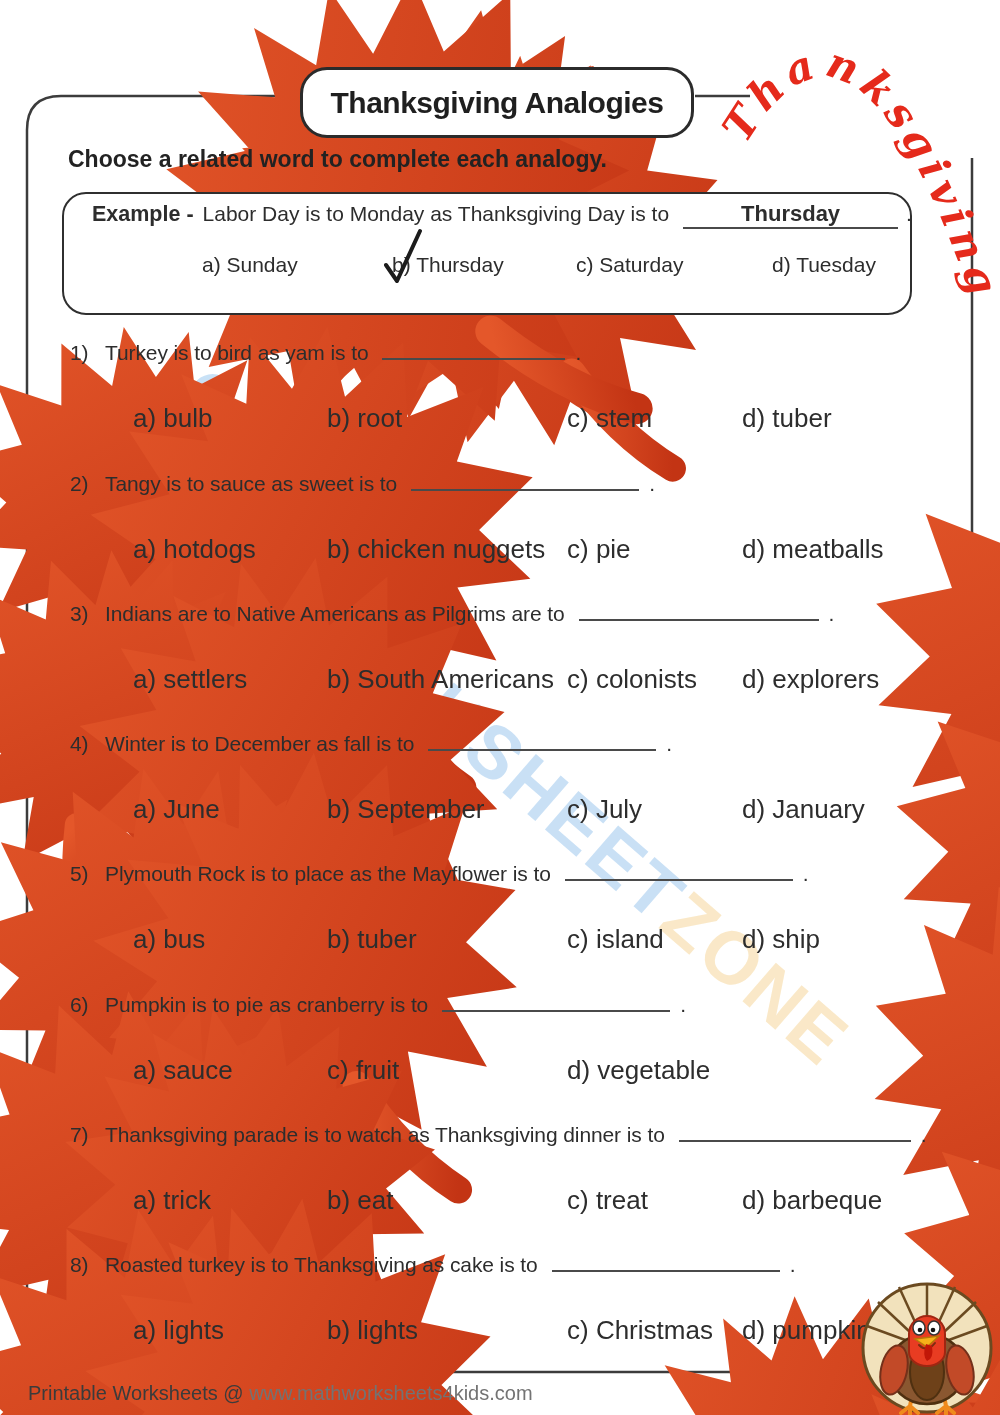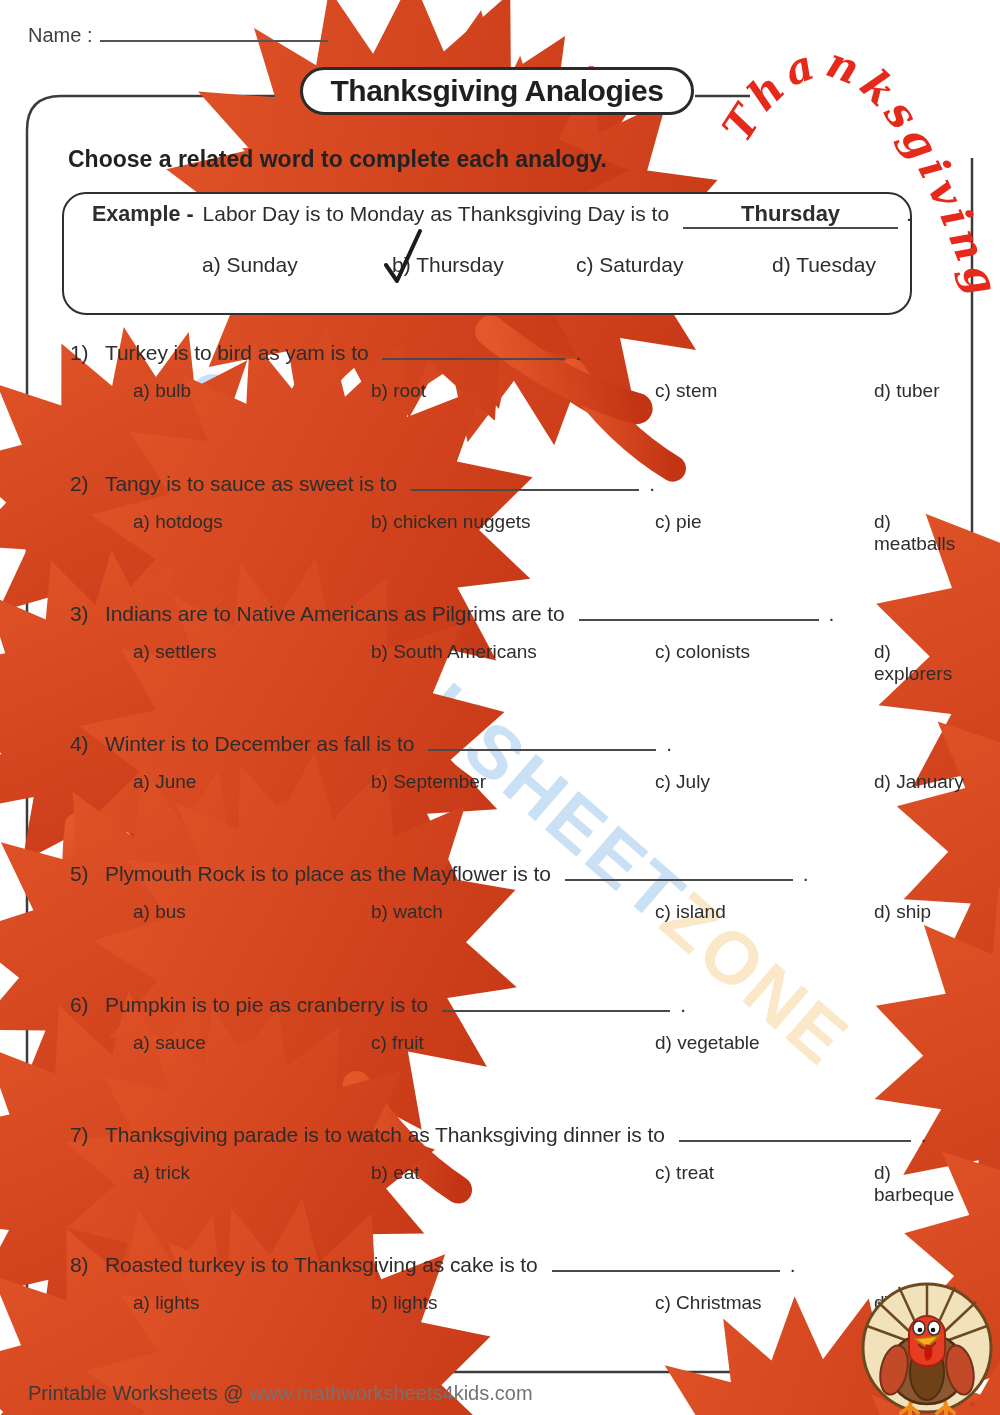--- a/index.html
+++ b/index.html
@@ -31,21 +31,21 @@
   
   #decor{position:absolute;left:0;top:0;z-index:1;}
 
   
   #content{position:absolute;inset:0;z-index:2;}
 
   #name-row{left:28px;top:20px;font-size:20px;color:#3f3f3f;}
   #name-line{display:inline-block;width:228px;height:20px;border-bottom:2px solid #555;margin-left:8px;}
 
   #title-box{
-    left:300px;top:67px;width:394px;height:48px;box-sizing:border-box;
+    left:300px;top:67px;width:394px;height:71px;box-sizing:border-box;
     border:3px solid #2b2b2b;border-radius:27px;background:#fff;
     display:flex;align-items:center;justify-content:center;
     font-size:30px;font-weight:700;letter-spacing:-0.5px;color:#1f1f1f;
   }
 
   #instruction{left:68px;top:146px;font-size:23px;font-weight:700;color:#222;text-align:center;}
 
   #example-box{
     left:62px;top:192px;width:850px;height:123px;box-sizing:border-box;
     border:2.5px solid #2f2f2f;border-radius:24px;background:#fff;
@@ -63,24 +63,23 @@
     display:grid;grid-template-columns:190px 184px 196px auto;
     font-size:21px;
   }
   #example-check{position:absolute;left:288px;top:-26px;}
 
   .q{position:absolute;left:70px;width:895px;}
   .q-line{display:flex;align-items:baseline;font-size:21px;letter-spacing:-0.1px;white-space:nowrap;}
   .q-num{flex:none;width:35px;}
   .blank{flex:none;display:inline-block;height:22px;border-bottom:2.5px solid #4a4a4a;margin:0 10px 0 14px;}
   .q-opts{
-    margin-top:15px;padding-left:63px;
+    margin-top:38px;padding-left:63px;
     display:grid;grid-template-columns:194px 240px 175px auto;
-    font-size:19px;
-    gap:44px;
+    font-size:26px;
   }
   #q1{top:336px;} #q2{top:467px;} #q3{top:597px;} #q4{top:727px;}
   #q5{top:857px;} #q6{top:988px;} #q7{top:1118px;} #q8{top:1248px;}
 
   #footer{left:28px;top:1382px;font-size:20px;color:#3b3b3b;}
   #footer a{color:#737373;text-decoration:none;}
 
   #turkey{position:absolute;left:852px;top:1256px;z-index:3;}
 </style>
 </head>
@@ -141,23 +140,20 @@
   <use href="#maple" transform="translate(971 1213) rotate(16) scale(0.46) translate(-50 -55)"></use>
 
   <use href="#maple" transform="translate(515 1368) rotate(-28) scale(0.46) translate(-50 -55)"></use>
   <use href="#maple" transform="translate(620 1372) rotate(22) scale(0.44) translate(-50 -55)"></use>
   <use href="#maple" transform="translate(730 1372) rotate(-18) scale(0.44) translate(-50 -55)"></use>
   <use href="#maple" transform="translate(835 1370) rotate(24) scale(0.46) translate(-50 -55)"></use>
 </svg>
 
 <div id="content">
 
-  <div id="name-row" class="abs">
-    <span>Name :</span><span id="name-line"></span>
-  </div>
 
   <div id="title-box" class="abs">
     <span>Thanksgiving Analogies</span>
   </div>
 
   <div id="instruction" class="abs">Choose a related word to complete each analogy.</div>
 
   <div id="example-box" class="abs">
     <div class="ex-line">
       <span class="ex-label">Example -</span>
@@ -238,21 +234,21 @@
 
   <div class="q" id="q5">
     <div class="q-line">
       <span class="q-num">5)</span>
       <span>Plymouth Rock is to place as the Mayflower is to</span>
       <span class="blank" style="width:228px"></span>
       <span>.</span>
     </div>
     <div class="q-opts">
       <span>a) bus</span>
-      <span>b) watch</span>
+      <span>b) tuber</span>
       <span>c) island</span>
       <span>d) ship</span>
     </div>
   </div>
 
   <div class="q" id="q6">
     <div class="q-line">
       <span class="q-num">6)</span>
       <span>Pumpkin is to pie as cranberry is to</span>
       <span class="blank" style="width:228px"></span>

